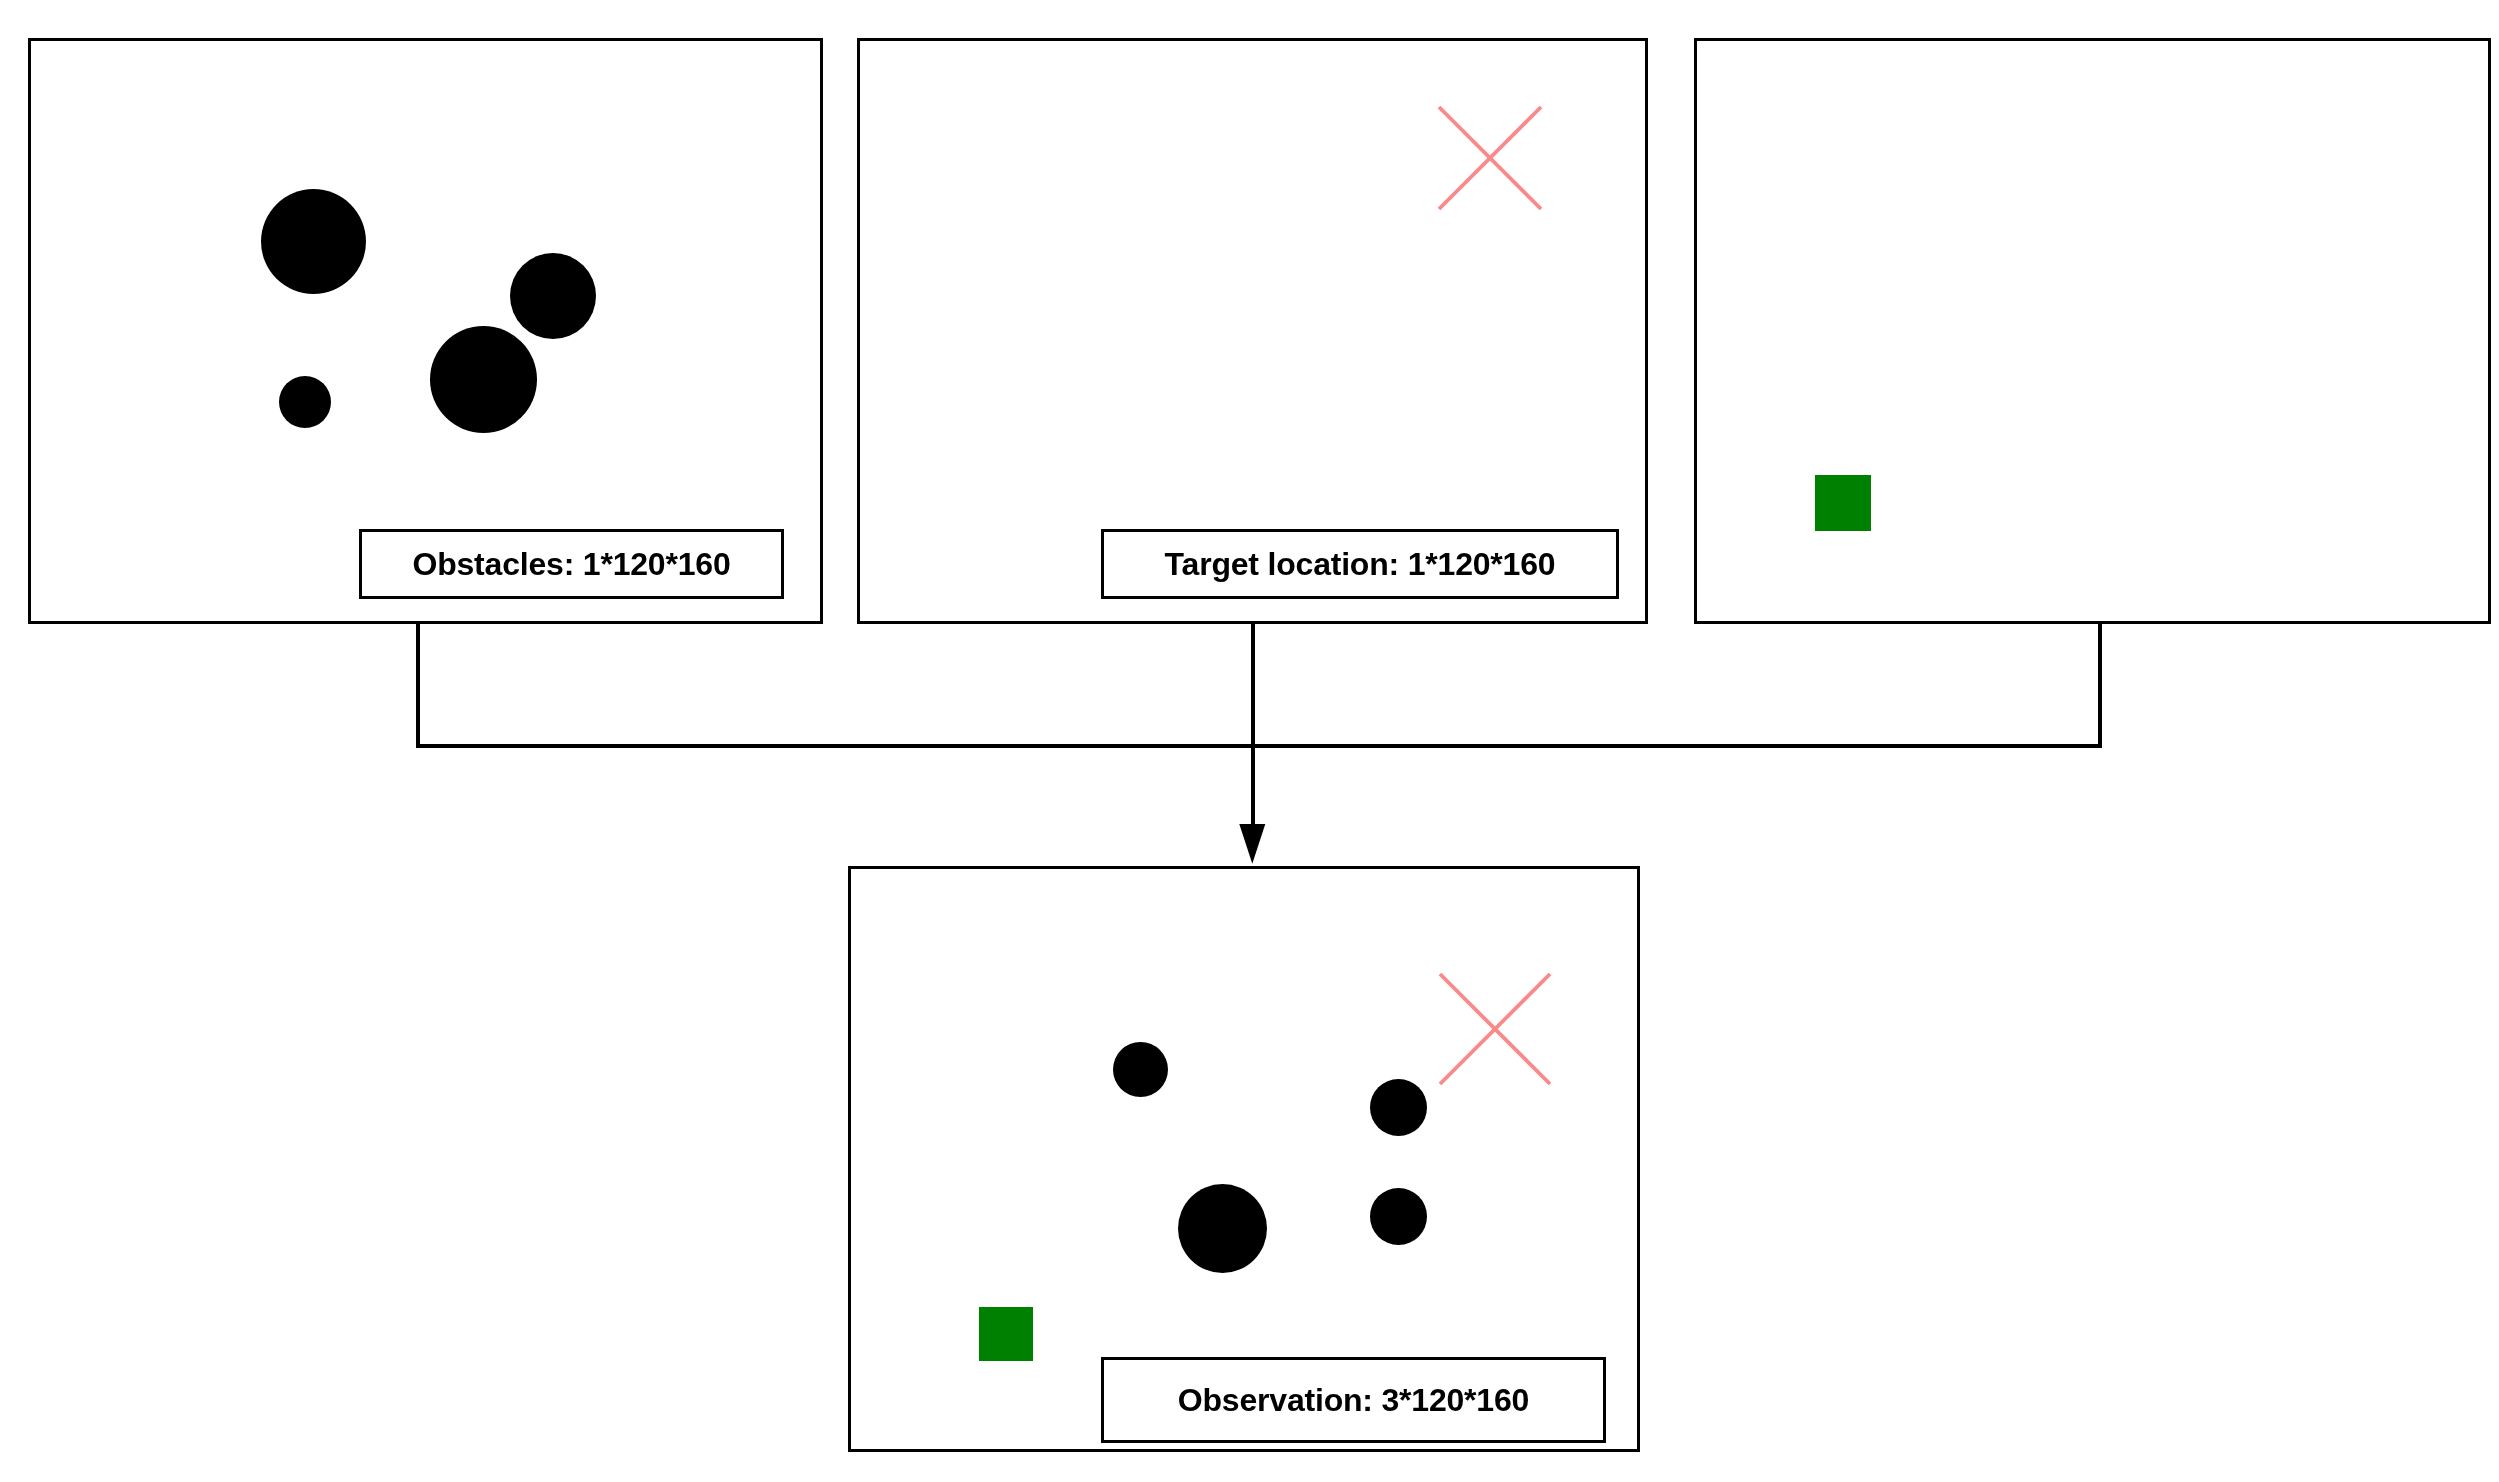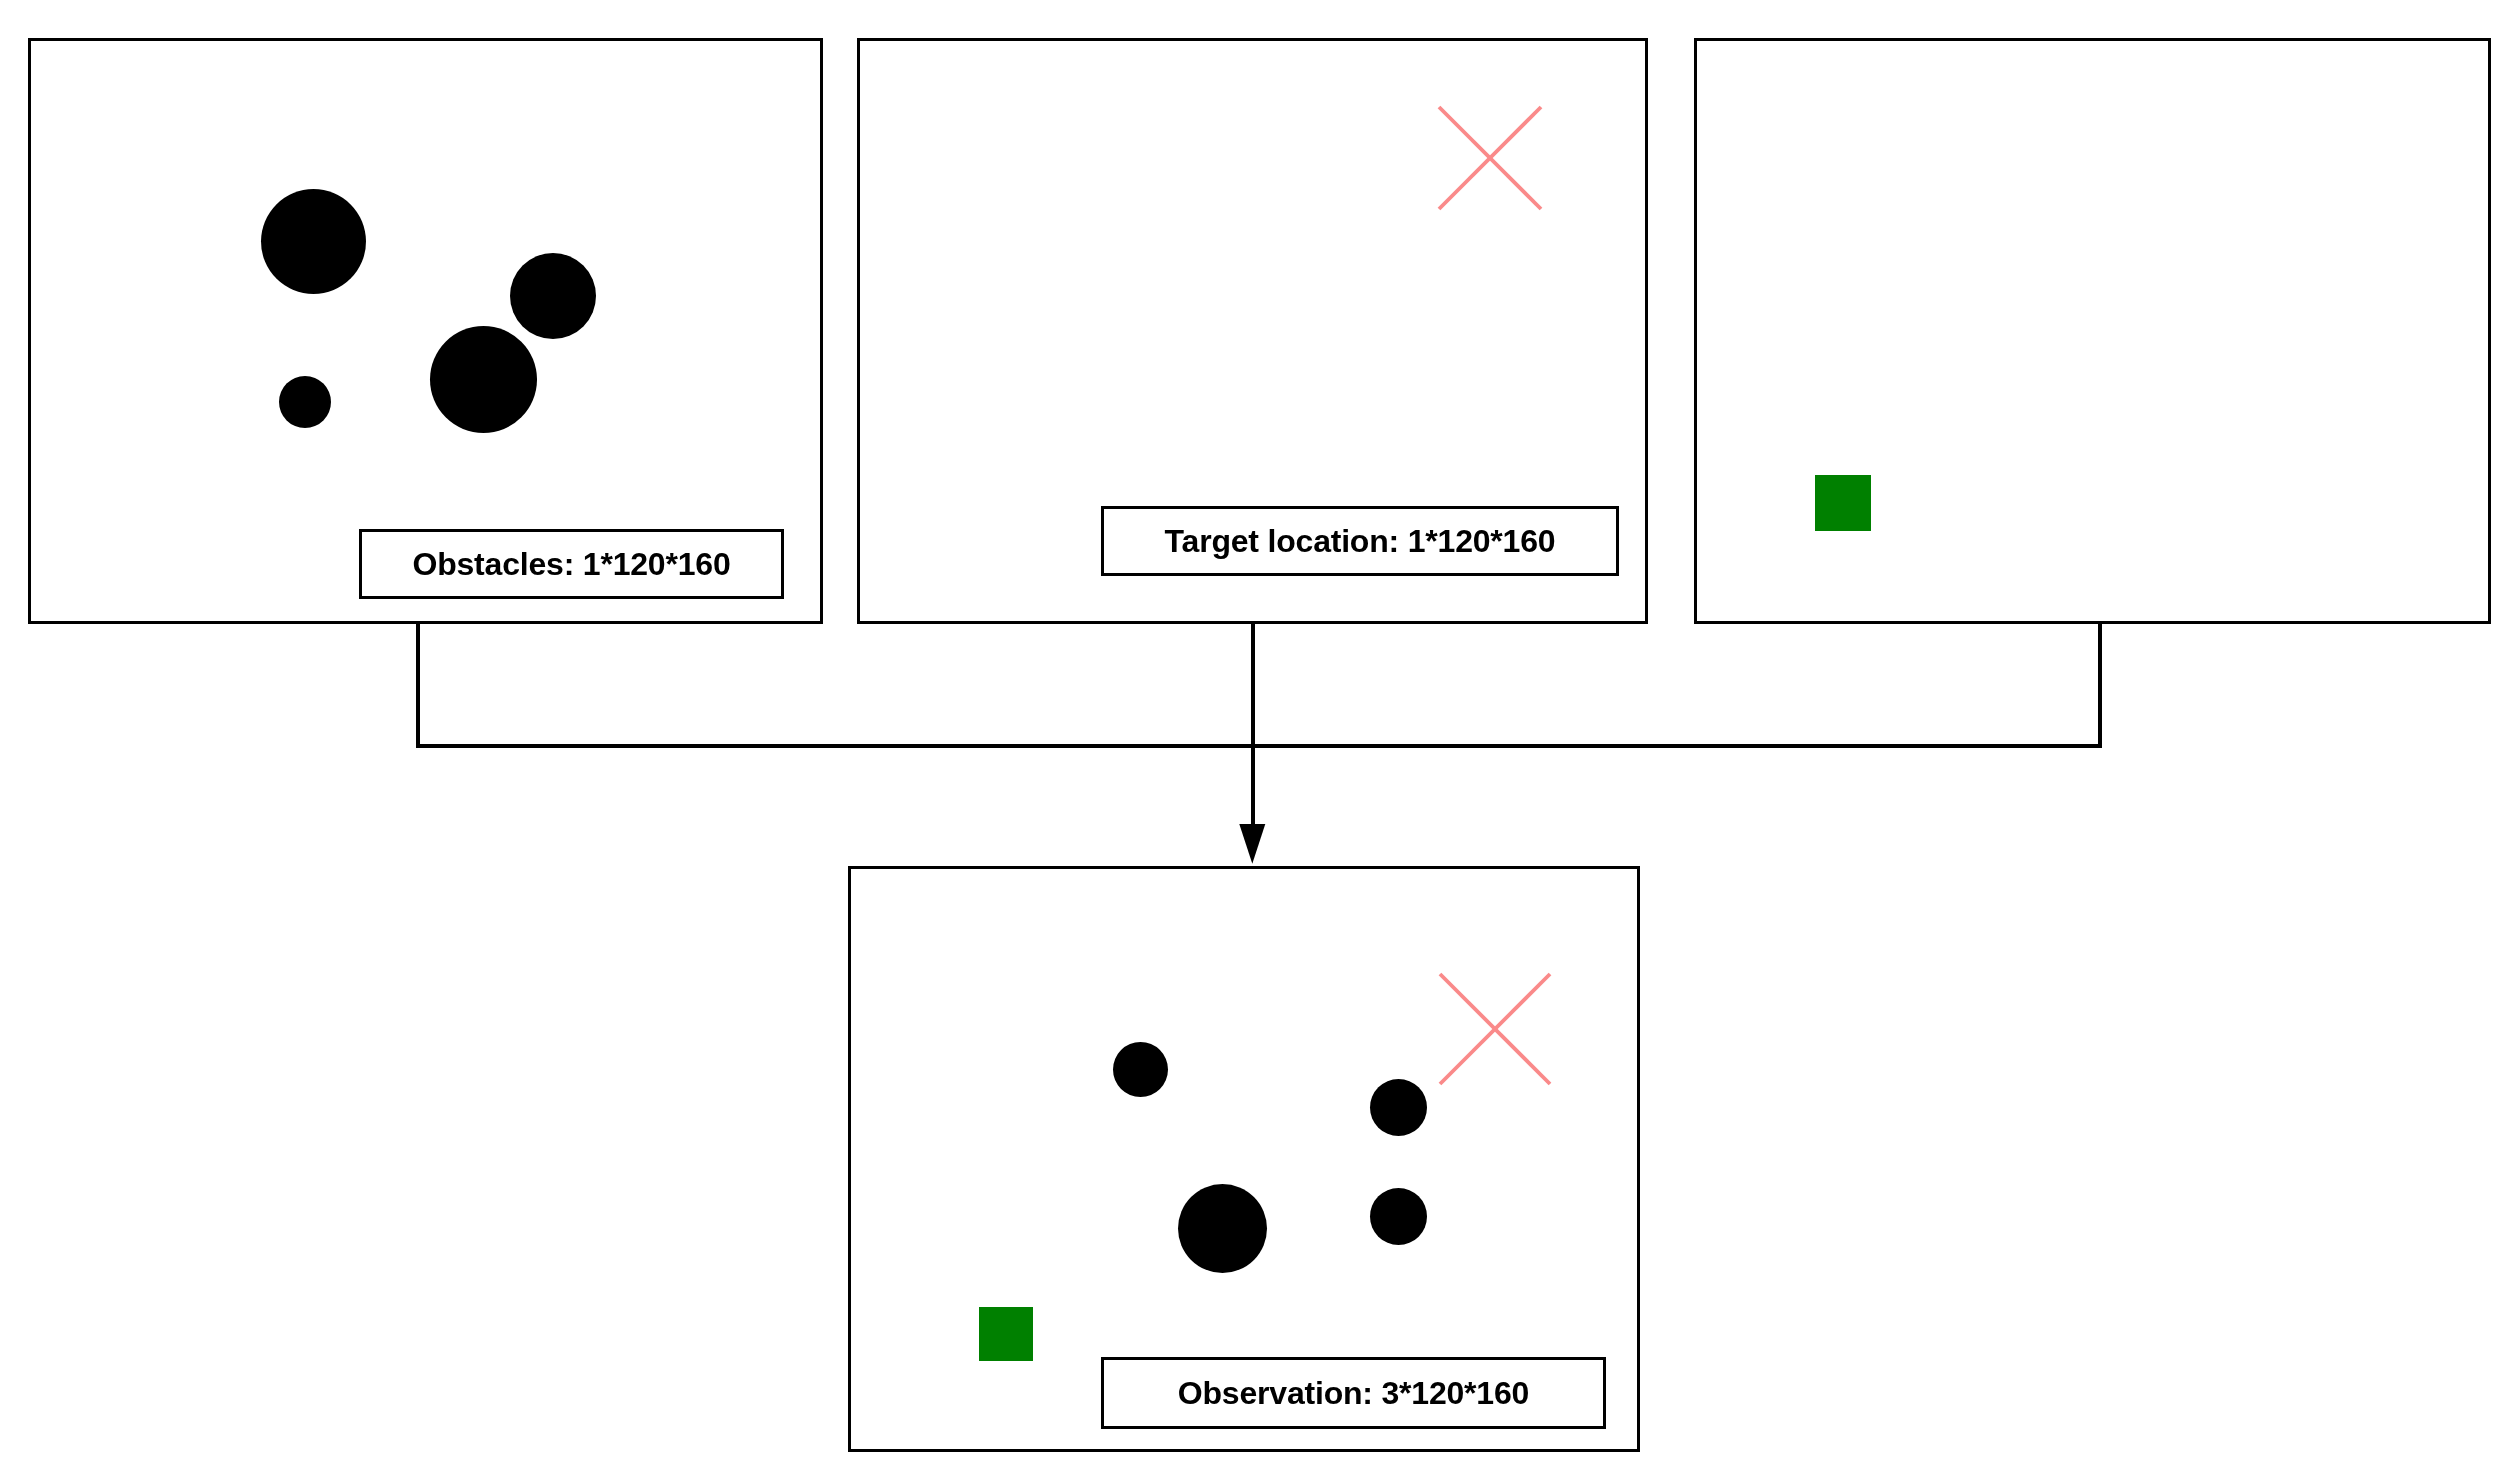--- a/index.html
+++ b/index.html
@@ -85,42 +85,42 @@
   <div class="tag" id="tag-0" style="left: 359px; top: 529px; width: 425px; height: 70px;">Obstacles: 1*120*160</div>
 
   <div class="panel" id="panel-1" style="left: 857px; top: 38px; width: 791px; height: 586px; border-color: rgb(0, 0, 0);">
     <div class="canvas">
         <svg class="cross-svg" width="102" height="102" viewBox="0 0 134 134" style="left: 579px; top: 66px;">
           <line x1="0" y1="0" x2="134" y2="134" stroke="#fa8a8a" stroke-width="5" stroke-linecap="butt"></line>
           <line x1="134" y1="0" x2="0" y2="134" stroke="#fa8a8a" stroke-width="5" stroke-linecap="butt"></line>
         </svg>
       </div>
   </div>
-  <div class="tag" id="tag-1" style="left: 1101px; top: 506px; width: 518px; height: 70px;">Target location: 1*120*160</div>
+  <div class="tag" id="tag-1" style="left: 1101px; top: 529px; width: 518px; height: 70px;">Target location: 1*120*160</div>
 
   <div class="panel" id="panel-2" style="left: 1694px; top: 38px; width: 797px; height: 586px; border-color: rgb(0, 0, 0);">
     <div class="canvas">
         <div class="marker-square" style="left: 118px; top: 434px; width: 56px; height: 56px; background: rgb(0, 128, 0);"></div>
       </div>
   </div>
 
   <div class="panel" id="panel-3" style="left: 848px; top: 866px; width: 792px; height: 586px; border-color: rgb(0, 0, 0);">
     <div class="canvas">
         <div class="obstacle" style="left: 262px; top: 173px; width: 55px; height: 55px; background: rgb(0, 0, 0);"></div>
         <div class="obstacle" style="left: 519px; top: 210px; width: 57px; height: 57px; background: rgb(0, 0, 0);"></div>
         <div class="obstacle" style="left: 327px; top: 315px; width: 89px; height: 89px; background: rgb(0, 0, 0);"></div>
         <div class="obstacle" style="left: 519px; top: 319px; width: 57px; height: 57px; background: rgb(0, 0, 0);"></div>
         <svg class="cross-svg" width="110" height="110" viewBox="0 0 144 144" style="left: 589px; top: 105px;">
           <line x1="0" y1="0" x2="144" y2="144" stroke="#fa8a8a" stroke-width="5" stroke-linecap="butt"></line>
           <line x1="144" y1="0" x2="0" y2="144" stroke="#fa8a8a" stroke-width="5" stroke-linecap="butt"></line>
         </svg>
         <div class="marker-square" style="left: 128px; top: 438px; width: 54px; height: 54px; background: rgb(0, 128, 0);"></div>
       </div>
   </div>
-  <div class="tag" id="tag-3" style="left: 1101px; top: 1357px; width: 505px; height: 72px;">Observation: 3*120*160</div>
+  <div class="tag" id="tag-3" style="left: 1101px; top: 1357px; width: 505px; height: 86px;">Observation: 3*120*160</div>
 
   <div class="connector" id="conn-left-stub" style="left: 416px; top: 624px; width: 3.8px; height: 122px; background: rgb(0, 0, 0);"></div>
   <div class="connector" id="conn-center-stub" style="left: 1251px; top: 624px; width: 3.8px; height: 122px; background: rgb(0, 0, 0);"></div>
   <div class="connector" id="conn-right-stub" style="left: 2098px; top: 624px; width: 3.8px; height: 122px; background: rgb(0, 0, 0);"></div>
   <div class="connector" id="conn-bus" style="left: 416px; top: 744px; width: 1686px; height: 3.8px; background: rgb(0, 0, 0);"></div>
   <div class="connector" id="conn-drop" style="left: 1251px; top: 745px; width: 3.8px; height: 83px; background: rgb(0, 0, 0);"></div>
 
   <svg id="arrow-svg" viewBox="0 0 3270 1939" preserveAspectRatio="none">
     <polygon id="arrow-head" points="1638,1130 1621,1078 1655,1078" fill="#000000"></polygon>
   </svg>

